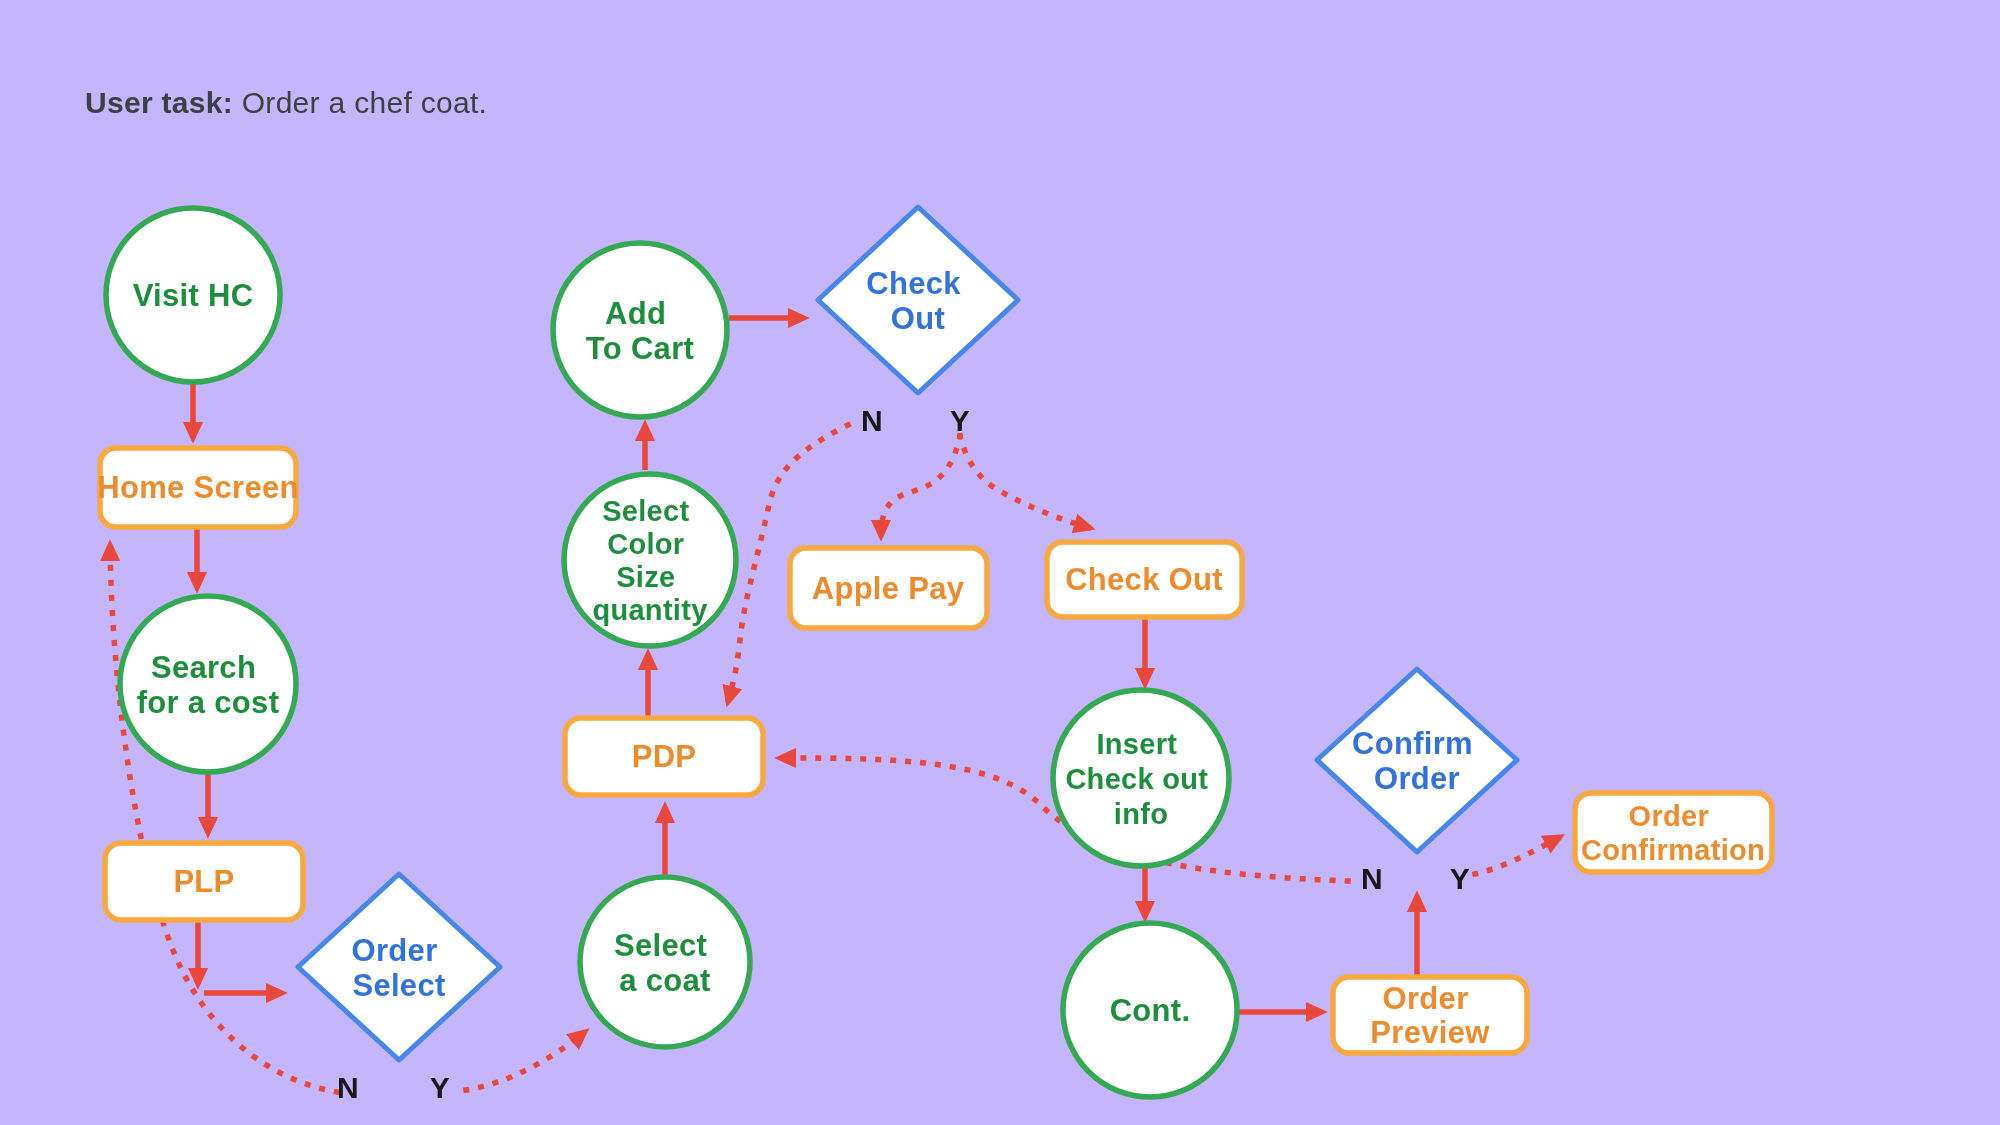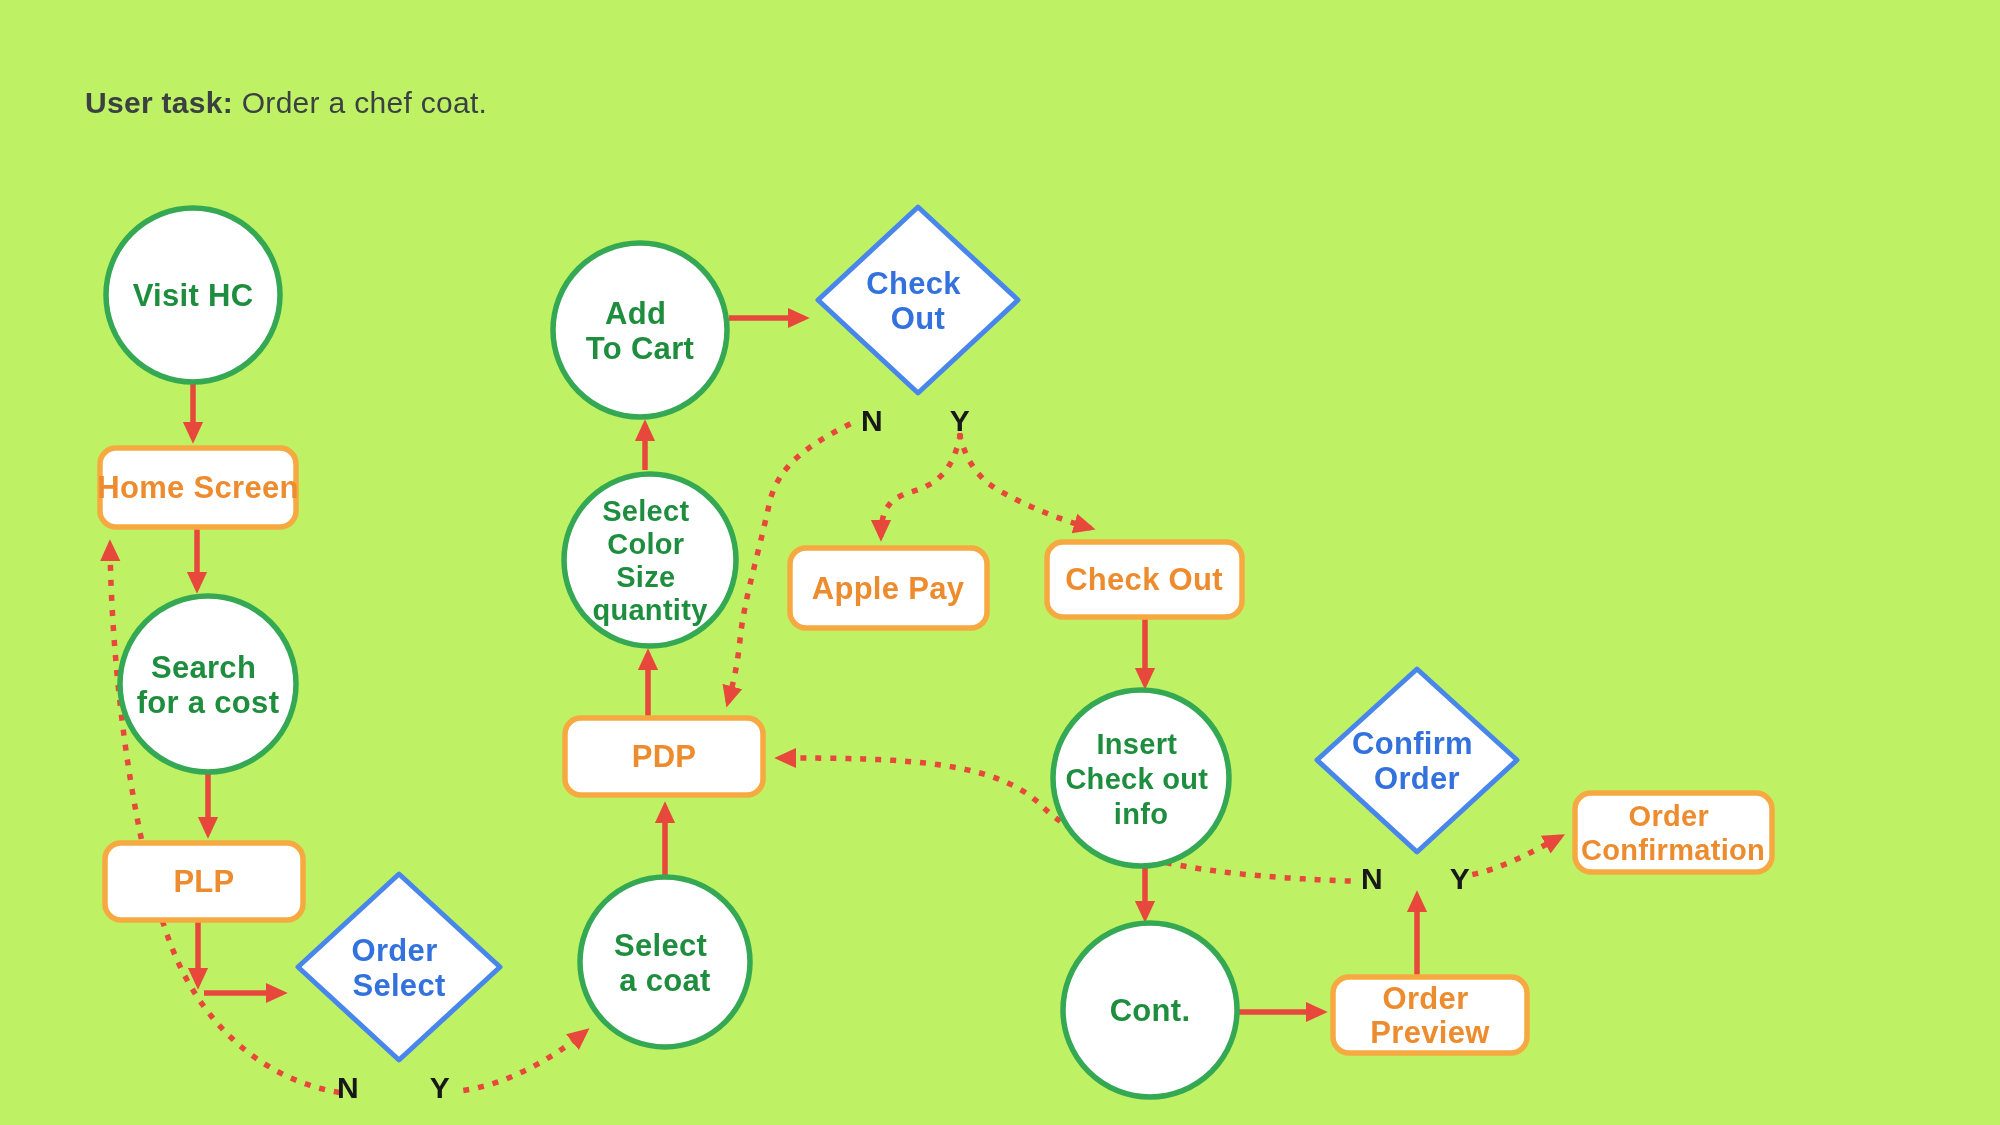--- a/index.html
+++ b/index.html
@@ -1,20 +1,20 @@
 <!DOCTYPE html>
 <html><head>
 <meta charset="utf-8">
 <style>
   html, body { margin: 0; padding: 0; background: #ffffff; }
   .stage {
     position: relative;
     width: 2000px;
     height: 1125px;
-    background: #bef264;
+    background: #c4b5fd;
     overflow: hidden;
     font-family: "Liberation Sans", sans-serif;
   }
   .title {
     position: absolute;
     left: 85px;
     top: 86px;
     font-size: 30px;
     color: #3C4043;
     letter-spacing: 0.3px;

